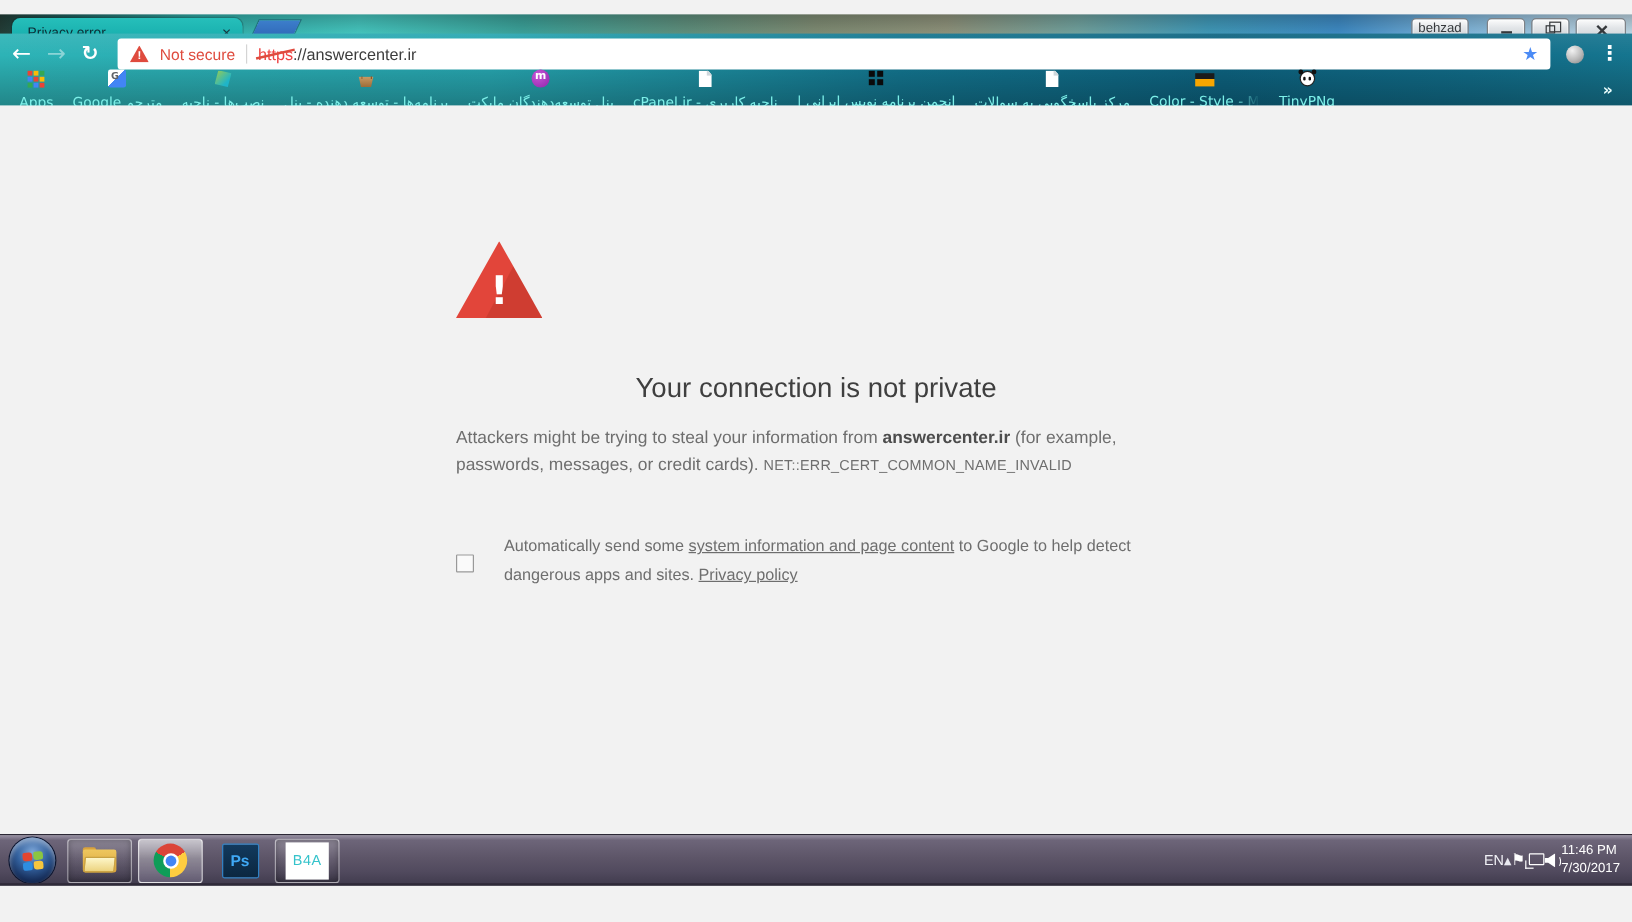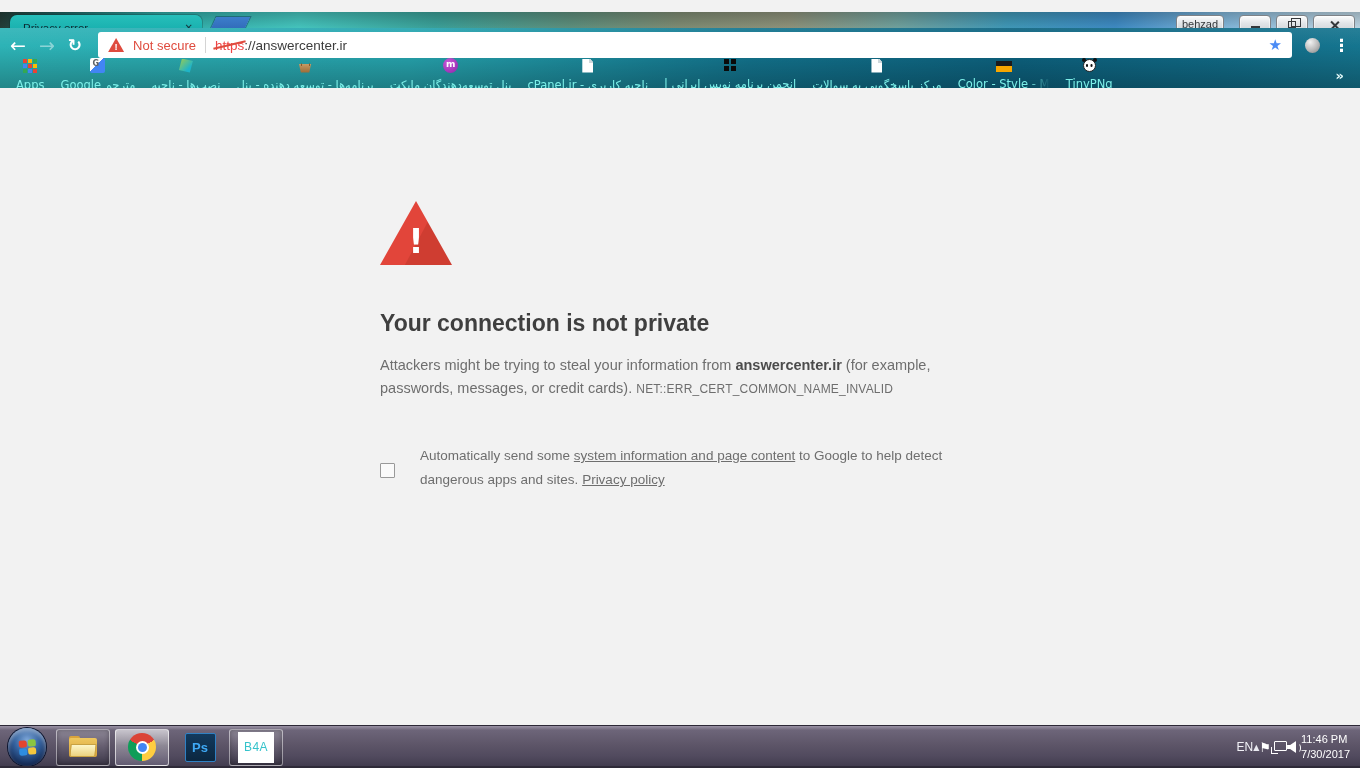--- a/index.html
+++ b/index.html
@@ -108,34 +108,34 @@
   
   .content { position:absolute; left:0; top:88px; width:1360px; height:637px; background:#f2f2f2; }
   .column { width:600px; margin:0 auto; }
   .tri {
     width:72px; height:64px; margin-top:113px;
     clip-path:polygon(50% 0,100% 100%,0 100%);
     background:linear-gradient(118deg,#e2453a 55%,#cf3d31 56%);
     display:flex; justify-content:center; align-items:flex-end;
   }
   .tri-excl { color:#fff; font-size:33px; font-weight:bold; line-height:1; margin-bottom:7px; font-family:"DejaVu Sans",sans-serif; }
-  .err-h1 { margin-top:45px; font-size:23px; font-weight:700; color:#3f3f3f; }
+  .err-h1 { margin-top:45px; font-size:23px; font-weight:400; color:#3f3f3f;text-align:center; }
   .err-p { margin-top:17px; font-size:14.5px; line-height:23px; color:#6e6e6e; }
   .err-p b { color:#4c4c4c; }
   .errcode { font-size:12px; color:#6e6e6e; letter-spacing:.2px; }
   .report { margin-top:43px; display:flex; gap:25px; align-items:center; font-size:13.5px; line-height:24px; color:#6e6e6e; }
   .report input { appearance:none; -webkit-appearance:none; width:15px; height:15px; border:1px solid #999; border-radius:1px; background:#fafafa; margin-top:4px; flex:none; cursor:pointer; }
   .report a { color:#6e6e6e; text-decoration:underline; cursor:pointer; }
   .err-footer { margin-top:52px; display:flex; justify-content:space-between; align-items:center; }
   .advanced { font-size:13.5px; color:#636363; cursor:pointer; }
   .safety-btn { background:#4285f4; color:#fff; border:none; border-radius:2px; font-size:14px; padding:10px 25px; cursor:pointer; font-family:inherit; }
 
   
   .taskbar {
-    position:absolute; left:0; top:725px; width:1360px; height:43px;
+    position:absolute; left:0; top:695px; width:1360px; height:43px;
     background:linear-gradient(180deg,#9a92a5 0%,#6d6579 10%,#5d5568 45%,#514a5e 72%,#3f3a4c 100%);
     border-top:1px solid #2c2836;
     display:flex; align-items:center;
   }
   .taskbar::after { content:""; position:absolute; left:0; bottom:0; width:100%; height:2px; background:#2e2a38; }
   .start-orb {
     width:38px; height:38px; border-radius:50%; margin:0 10px 0 8px; position:relative; cursor:pointer;
     background:radial-gradient(circle at 50% 32%, #7ea7d8 0%, #33619e 40%, #12264f 78%, #0b1a38 100%);
     box-shadow:0 0 0 1px #0a1530, inset 0 3px 4px rgba(255,255,255,.45);
     display:flex; align-items:center; justify-content:center;

